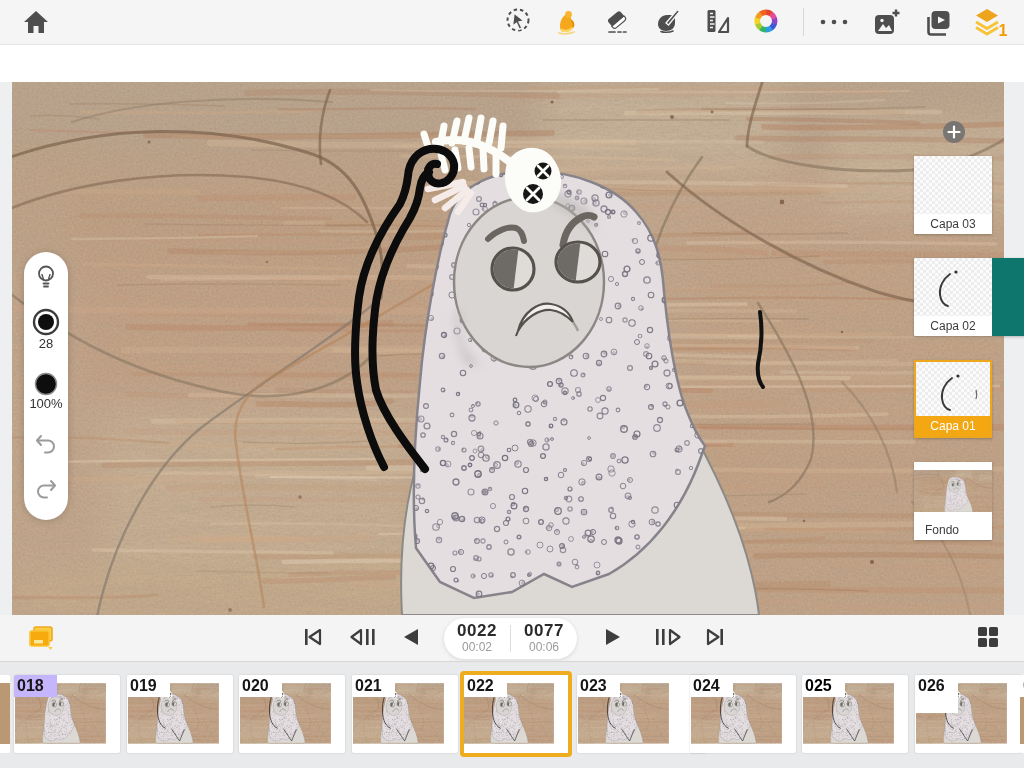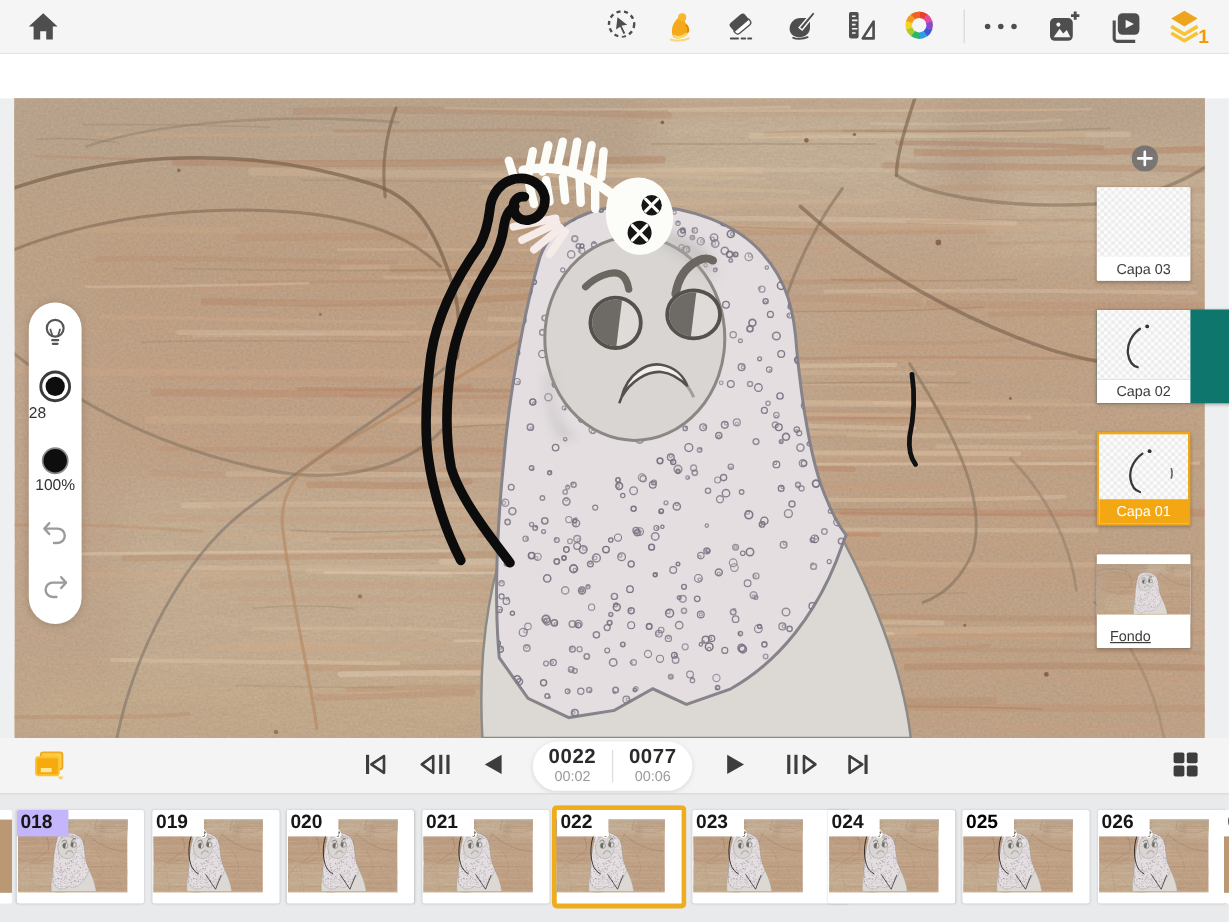--- a/index.html
+++ b/index.html
@@ -1158,21 +1158,21 @@
 <div class="abs" style="left:24px;top:252px;width:44px;height:268px;background:#fff;border-radius:22px;box-shadow:0 1px 8px rgba(0,0,0,.18);"></div>
 <div class="abs" style="left:34px;top:264px;"><svg width="24" height="26" viewBox="0 0 24 26" style="">
       <circle cx="12" cy="9.5" r="7" fill="none" stroke="#555" stroke-width="1.8"></circle>
 <path d="M9.5 16 C9.5 13 8 12.5 8 10 M14.5 16 C14.5 13 16 12.5 16 10" stroke="#555" stroke-width="1.4" fill="none"></path>
 <path d="M9.5 19.5 H14.5 M10 22.5 H14" stroke="#555" stroke-width="1.8" stroke-linecap="round"></path>
     </svg></div>
 <svg class="abs" style="left:32px;top:308px;" width="28" height="28">
     <circle cx="14" cy="14" r="12" fill="#fff" stroke="#3c3c3c" stroke-width="2.4"></circle>
     <circle cx="14" cy="14" r="8" fill="#0e0e0e"></circle>
   </svg>
-<div class="abs" style="left:24px;top:336px;width:44px;font:13px 'Liberation Sans',sans-serif;color:#333;">28</div>
+<div class="abs" style="left:24px;top:336px;width:44px;text-align:center;font:13px 'Liberation Sans',sans-serif;color:#333;">28</div>
 <svg class="abs" style="left:34px;top:372px;" width="24" height="24">
     <circle cx="12" cy="12" r="10.5" fill="#0e0e0e" stroke="#8a8a8a" stroke-width="1.4"></circle>
   </svg>
 <div class="abs" style="left:24px;top:396px;width:44px;text-align:center;font:13px 'Liberation Sans',sans-serif;color:#333;">100%</div>
 <div class="abs" style="left:34px;top:432px;"><svg width="24" height="22" viewBox="0 0 24 22" style="">
       <path d="M7 4 L3 8.5 L7 13" stroke="#9b9b9b" stroke-width="2" fill="none" stroke-linecap="round" stroke-linejoin="round"></path>
 <path d="M3.5 8.5 H14 A6 6 0 0 1 20 14.5 A6 6 0 0 1 14 20.5 H11" stroke="#9b9b9b" stroke-width="2" fill="none" stroke-linecap="round"></path>
     </svg></div>
 <div class="abs" style="left:34px;top:477px;"><svg width="24" height="22" viewBox="0 0 24 22" style="">
       <path d="M17 4 L21 8.5 L17 13" stroke="#9b9b9b" stroke-width="2" fill="none" stroke-linecap="round" stroke-linejoin="round"></path>
@@ -1199,21 +1199,21 @@
         <path d="M36,16 C29,21 25,29 26,37 C27,43 30,47 34,48" stroke="#3a3a3a" stroke-width="1.9" fill="none" stroke-linecap="round"></path>
         <circle cx="42" cy="14" r="1.6" fill="#2e2e2e"></circle>
         <path d="M60,28 C61,31 61,34 60,37" stroke="#444" stroke-width="1.3" fill="none" opacity="0.8"></path>
       </svg></div>
 <div style="position:absolute;left:0;bottom:0;width:74px;height:20px;background:#f3a712;color:#fff;font:12px 'Liberation Sans',sans-serif;text-align:center;line-height:20px;">Capa 01</div>
 </div>
 <div style="position:absolute;left:914px;top:462px;width:78px;height:78px;background:#fff;border-radius:1px;box-shadow:0 1px 3px rgba(0,0,0,.25);overflow:hidden;">
 <div style="position:absolute;left:0;top:0;width:78px;height:58px;background:#fff;"><svg width="78" height="58" viewBox="0 0 992 533" preserveAspectRatio="xMidYMid meet">
         <use href="#sc"></use>
       </svg></div>
-<div style="position:absolute;left:0;bottom:0;width:56px;height:20px;background:#fff;color:#3c3c3c;font:12px 'Liberation Sans',sans-serif;text-align:center;line-height:20px;text-decoration:underline;">Fondo</div>
+<div style="position:absolute;left:0;bottom:0;width:56px;height:20px;background:#fff;color:#3c3c3c;font:12px 'Liberation Sans',sans-serif;text-align:center;line-height:20px;">Fondo</div>
 </div>
 
 <div class="abs" style="left:0;top:615px;width:1024px;height:46px;background:#f4f4f5;"></div>
 <div class="abs" style="left:26px;top:622px;"><svg width="30" height="30" viewBox="0 0 30 30" style="">
       <rect x="8" y="5" width="18" height="14" rx="2" fill="#fbcf45" stroke="#f0a81e" stroke-width="1.6"></rect>
 <rect x="4" y="9" width="19" height="15" rx="2" fill="#f7aa0e" stroke="#fbc330" stroke-width="1.6"></rect>
 <rect x="8" y="18" width="9" height="3.5" fill="#fde79a"></rect>
 <path d="M22 25 L27 25 L24.5 28 Z" fill="#fbcf45"></path>
     </svg></div>
 <div class="abs" style="left:303px;top:626px;"><svg width="20" height="22" viewBox="0 0 20 22" style="">
@@ -1310,18 +1310,18 @@
         <use href="#sc"></use>
         <use href="#fb"></use>
       </svg></div>
 <div style="position:absolute;left:0;top:0;width:40px;height:22px;background:#fff;font:bold 16px 'Liberation Sans',sans-serif;color:#000000;line-height:21px;padding-left:3px;">025</div>
 </div>
 <div style="position:absolute;left:915px;top:675px;width:106px;height:78px;background:#fff;border-radius:2px;box-shadow:0 0 2px rgba(0,0,0,.18);overflow:hidden;">
 <div style="position:absolute;left:1px;top:8px;width:104px;height:61px;overflow:hidden;"><svg width="104" height="61" viewBox="105 0 830 461" preserveAspectRatio="none">
         <use href="#sc"></use>
         <use href="#fb"></use>
       </svg></div>
-<div style="position:absolute;left:0;top:0;width:40px;height:22px;background:#fff;font:bold 16px 'Liberation Sans',sans-serif;color:#161616;line-height:21px;padding-left:3px;">026</div>
+<div style="position:absolute;left:0;top:0;width:40px;height:38px;background:#fff;font:bold 16px 'Liberation Sans',sans-serif;color:#161616;line-height:21px;padding-left:3px;">026</div>
 </div>
 <div style="position:absolute;left:1020px;top:675px;width:106px;height:78px;background:#fff;border-radius:2px;overflow:hidden;">
     <div style="position:absolute;left:0;top:0;width:30px;height:22px;background:#fff;font:bold 16px 'Liberation Sans',sans-serif;color:#161616;line-height:21px;padding-left:3px;">0</div>
     <div style="position:absolute;left:0px;top:22px;width:10px;height:47px;background:#b99873;"></div>
   </div>
 
 </body></html>

